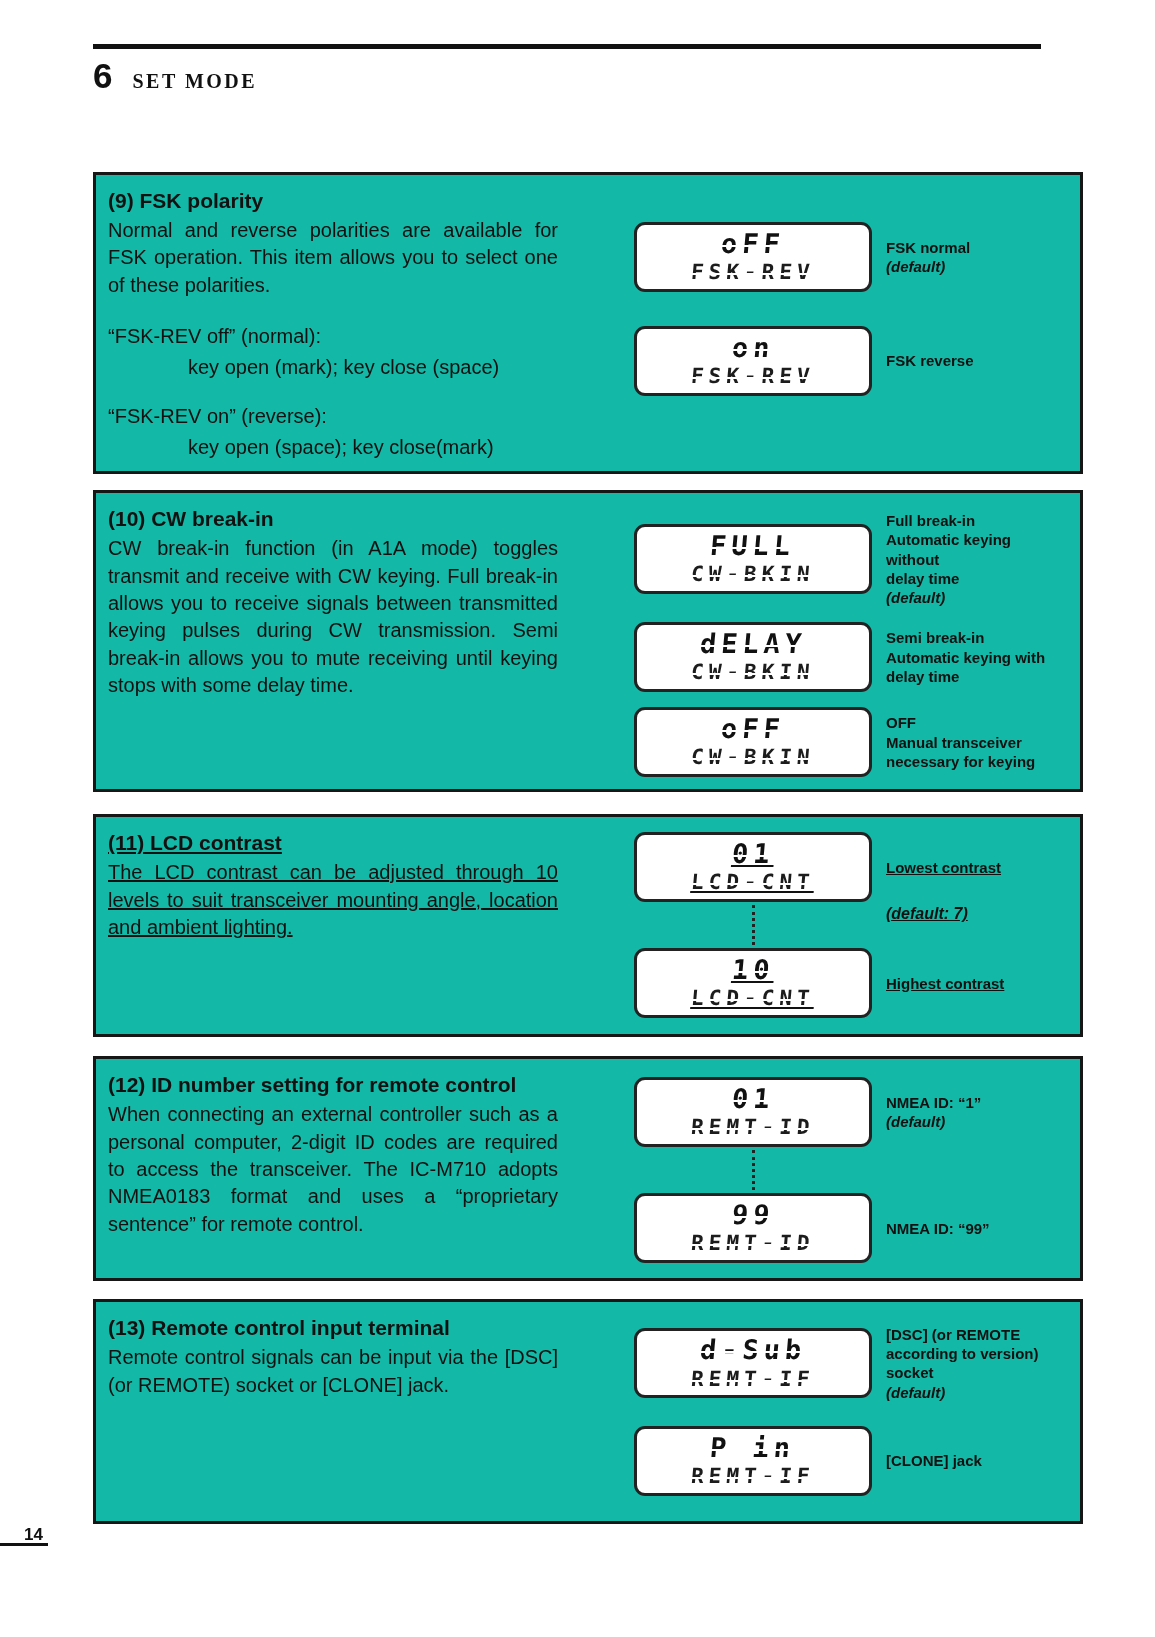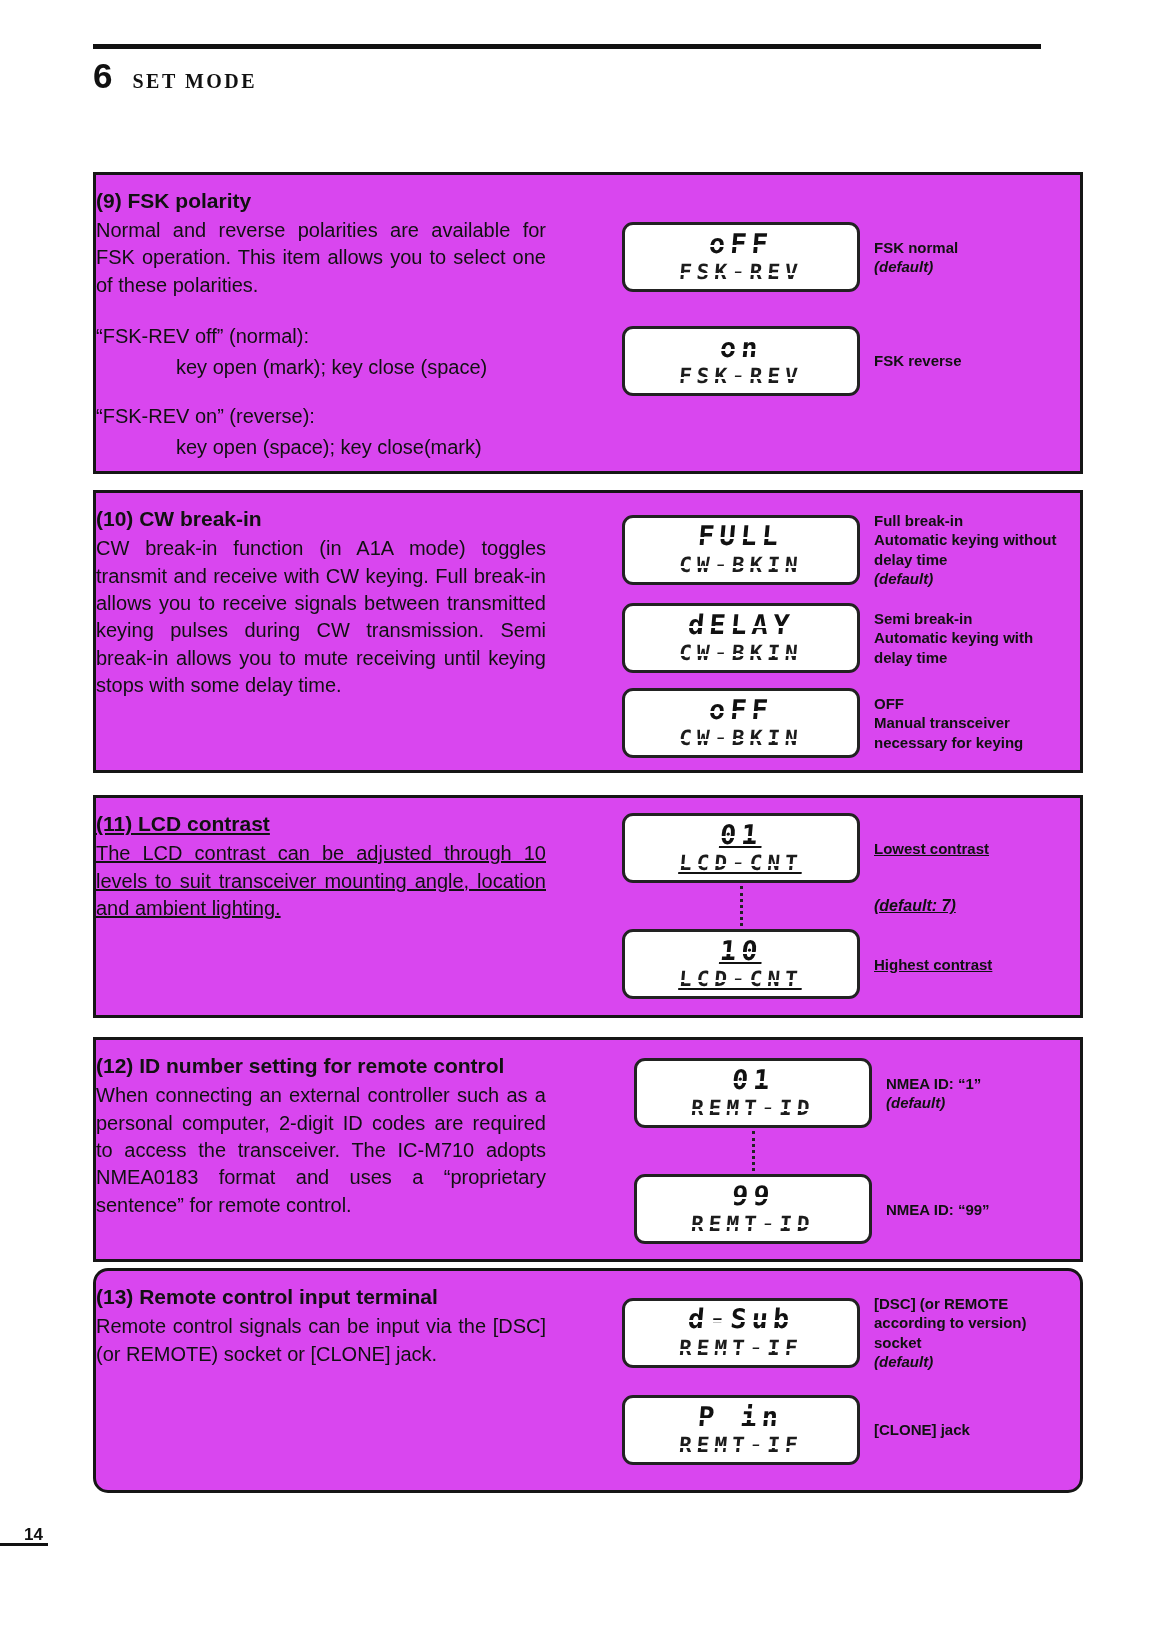--- a/index.html
+++ b/index.html
@@ -45,30 +45,30 @@
   }
   .sections {
     position: absolute;
     left: 93px;
     top: 172px;
     width: 990px;
   }
   .section-box {
     box-sizing: border-box;
     border: 3px solid #161616;
-    padding: 12px 12px 12px 0;
+    padding: 12px 12px 12px 12px;
     display: flex;
     align-items: flex-start;
-    background: #d946ef;
+    background: #14b8a6;
   }
   .s9  { min-height: 262px; margin-bottom: 16px; }
   .s10 { min-height: 283px; margin-bottom: 22px; }
   .s11 { min-height: 223px; margin-bottom: 19px; text-decoration: underline; }
-  .s12 { min-height: 225px; margin-bottom: 6px; gap: 12px; }
-  .s13 { min-height: 225px; border-radius: 15px; }
+  .s12 { min-height: 225px; margin-bottom: 18px; }
+  .s13 { min-height: 225px; }
   .section-left {
     flex: 0 0 450px;
     padding-right: 6px;
   }
   .section-heading {
     font-size: 21px;
     font-weight: 700;
     margin: 2px 0 4px 0;
   }
   .section-body {
@@ -151,21 +151,20 @@
     font-size: 15px;
     font-weight: 600;
     line-height: 1.28;
   }
   .caption .italic {
     font-style: italic;
     font-weight: 700;
   }
   .connector-row {
     display: flex;
-    align-items: center;
     margin: 3px 0;
   }
   .connector {
     flex: none;
     width: 238px;
     display: flex;
     justify-content: center;
   }
   .connector-line {
     height: 40px;

